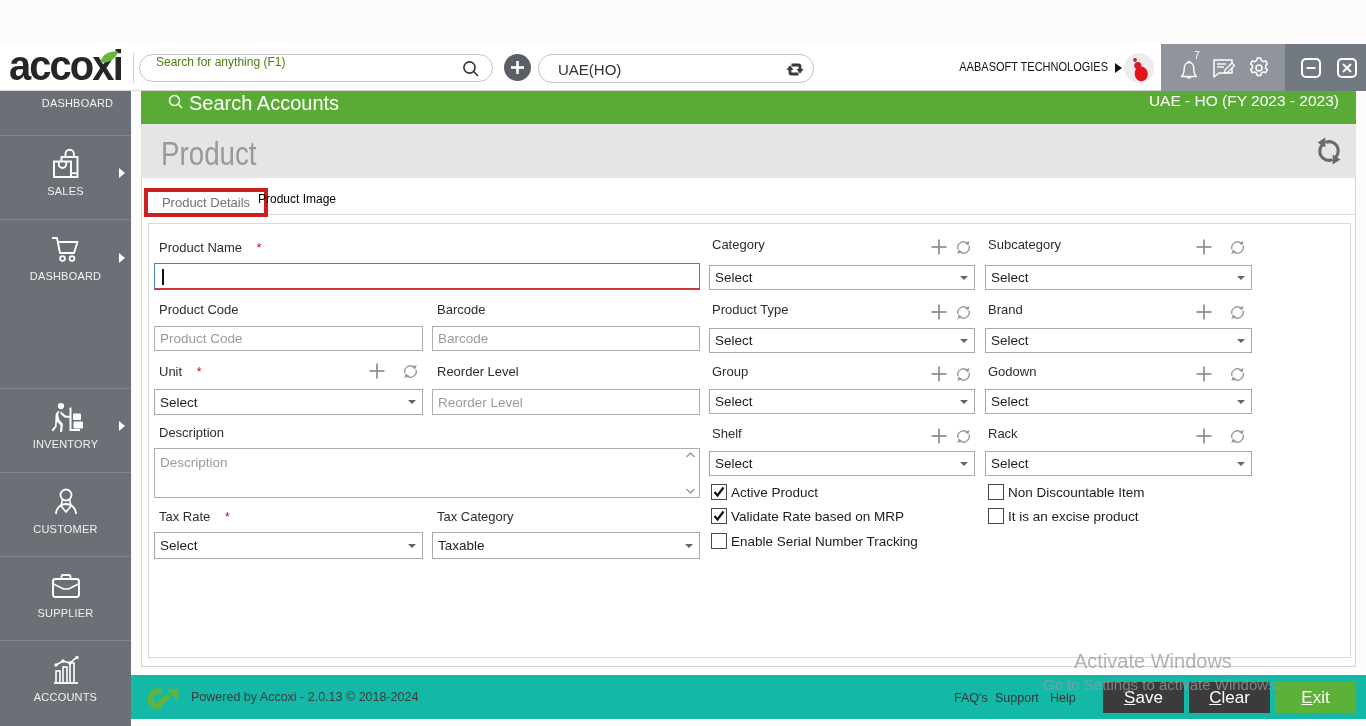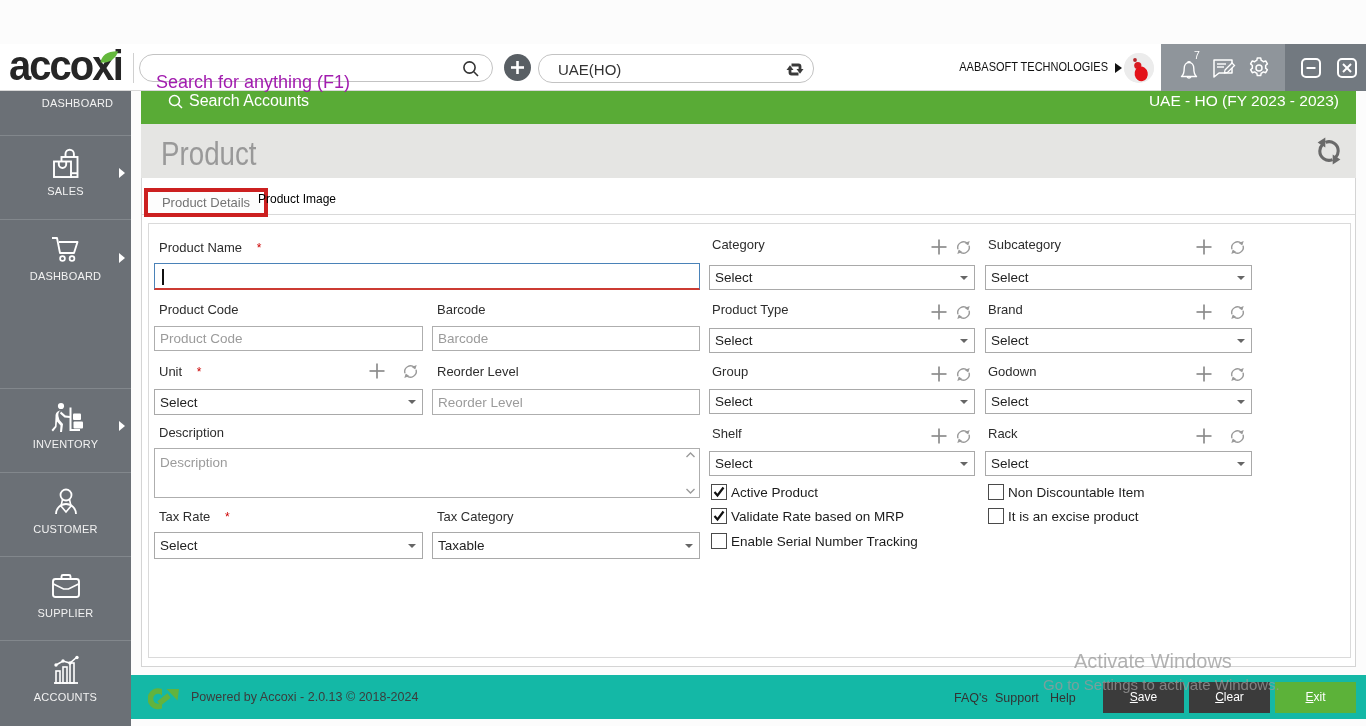--- a/index.html
+++ b/index.html
@@ -5,21 +5,21 @@
 * { margin:0; padding:0; box-sizing:border-box; }
 html,body { width:1366px; height:726px; overflow:hidden; }
 body { font-family:"Liberation Sans", sans-serif; background:#fff; }
 #app { position:relative; width:1366px; height:726px; background:#fcfcfc; overflow:hidden; }
 
 
 #topbar { position:absolute; left:0; top:0; width:1366px; height:47px; background:#fff; border-bottom:1px solid #d8d8d8; z-index:5;margin-top:44px; }
 #logo { position:absolute; left:9px; top:-2px; font-size:42px; font-weight:bold; color:#262626; letter-spacing:-2px; transform:scaleX(0.95); transform-origin:left top; }
 #logodiv { position:absolute; left:133px; top:9px; width:1px; height:30px; background:#d0d0d0; }
 #searchpill { position:absolute; left:139px; top:10px; width:354px; height:28px; border:1px solid #c3c3c3; border-radius:14px; background:#fff; }
-#searchpill span { position:absolute; left:16px; top:17px; font-size:18px; color:#a21caf; }
+#searchpill span { position:absolute; left:16px; top:0; font-size:12px; color:#4d7c0f; }
 #plusbtn { position:absolute; left:504px; top:10px; width:27px; height:27px; border-radius:50%; background:#595f64; color:#fff; }
 #uaepill { position:absolute; left:538px; top:10px; width:276px; height:29px; border:1px solid #c3c3c3; border-radius:14px; background:#fff; }
 #uaepill span { position:absolute; left:19px; top:6px; font-size:15px; color:#333; }
 #company { position:absolute; right:258px; top:16px; font-size:12.5px; color:#111; transform:scaleX(0.88); transform-origin:right center; }
 #compArrow { position:absolute; right:244px; top:19px; width:0; height:0; border-left:7px solid #111; border-top:5px solid transparent; border-bottom:5px solid transparent; }
 #avatar { position:absolute; left:1124px; top:9px; width:30px; height:30px; border-radius:50%; background:#ededed; overflow:hidden; }
 #iconstrip { position:absolute; left:1161px; top:0; width:124px; height:47px; background:#8f959b; }
 #ctrlstrip { position:absolute; left:1285px; top:0; width:81px; height:47px; background:#727980; }
 .winbtn { position:absolute; top:14px; width:20px; height:20px; border:2px solid #fff; border-radius:5px; }
 
@@ -50,21 +50,21 @@
 .sel { position:absolute; border:1px solid #a9a9a9; background:#fff; font-size:13.5px; color:#222; padding-left:5px; display:flex; align-items:center; }
 .sel:after { content:""; position:absolute; right:6px; top:50%; margin-top:-2px; border-left:4.5px solid transparent; border-right:4.5px solid transparent; border-top:4.5px solid #666; }
 .cb { position:absolute; width:16px; height:16px; border:1px solid #4a4a4a; background:#fff; }
 .cblab { position:absolute; font-size:13.5px; color:#1c1c1c; white-space:nowrap; }
 .plusic, .refic { position:absolute; }
 
 
 #footer { position:absolute; left:0px; top:675px; width:1366px; height:44px; background:#14b8a6; }
 #footer .powered { position:absolute; left:191px; top:15px; font-size:12.5px; color:#3c3c3c; }
 .flink { position:absolute; top:16px; font-size:12.5px; color:#333; }
-.fbtn { position:absolute; top:7px; height:31px; width:81px; color:#fff; font-size:12px; text-align:center; line-height:31px; }
+.fbtn { position:absolute; top:7px; height:31px; width:81px; color:#fff; font-size:17px; text-align:center; line-height:31px; }
 .fbtn u { text-decoration:underline; }
 #wm1 { position:absolute; left:1074px; top:650px; font-size:20px; color:#999; opacity:0.75; z-index:9; }
 #wm2 { position:absolute; left:1043px; top:676px; font-size:15px; color:#9a9a9a; opacity:0.75; z-index:9; }
 </style>
 </head>
 <body>
 <div id="app">
 
   <div id="topbar">
     <div id="logo">accoxi</div>
@@ -224,21 +224,21 @@
         <line x1="1" y1="1" x2="9" y2="9" stroke="#222" stroke-width="1.6"></line>
         <line x1="9" y1="1" x2="1" y2="9" stroke="#222" stroke-width="1.6"></line>
       </svg>
   </div>
 
   <div id="greenbar">
     <svg style="position:absolute;left:27px;top:15px" width="16" height="16" viewBox="0 0 16 16">
         <circle cx="6.5" cy="6.5" r="5" fill="none" stroke="#fff" stroke-width="1.5"></circle>
         <line x1="10.2" y1="10.2" x2="14" y2="14" stroke="#fff" stroke-width="1.5"></line>
       </svg>
-    <span style="position:absolute;left:48px;top:13px;font-size:16px;">Search Accounts</span>
+    <span style="position:absolute;left:48px;top:13px;font-size:20px;">Search Accounts</span>
     <span style="position:absolute;right:17px;top:13px;font-size:15.5px;">UAE - HO (FY 2023 - 2023)</span>
   </div>
 
   <div id="headband">
     <div class="title">Product</div>
     <svg style="position:absolute;right:13px;top:12px" width="28" height="30" viewBox="0 0 28 30">
       <path d="M10.5 6.4 A9.2 9.2 0 0 1 23.2 15 A9.2 9.2 0 0 1 20.6 21.4" fill="none" stroke="#6a6a6a" stroke-width="3.1"></path>
       <path d="M10.3 1.6 L10.3 11.4 L2.6 6.5 Z" fill="#6a6a6a"></path>
       <path d="M17.5 23.6 A9.2 9.2 0 0 1 4.8 15 A9.2 9.2 0 0 1 7.4 8.6" fill="none" stroke="#6a6a6a" stroke-width="3.1"></path>
       <path d="M17.7 28.4 L17.7 18.6 L25.4 23.5 Z" fill="#6a6a6a"></path>

